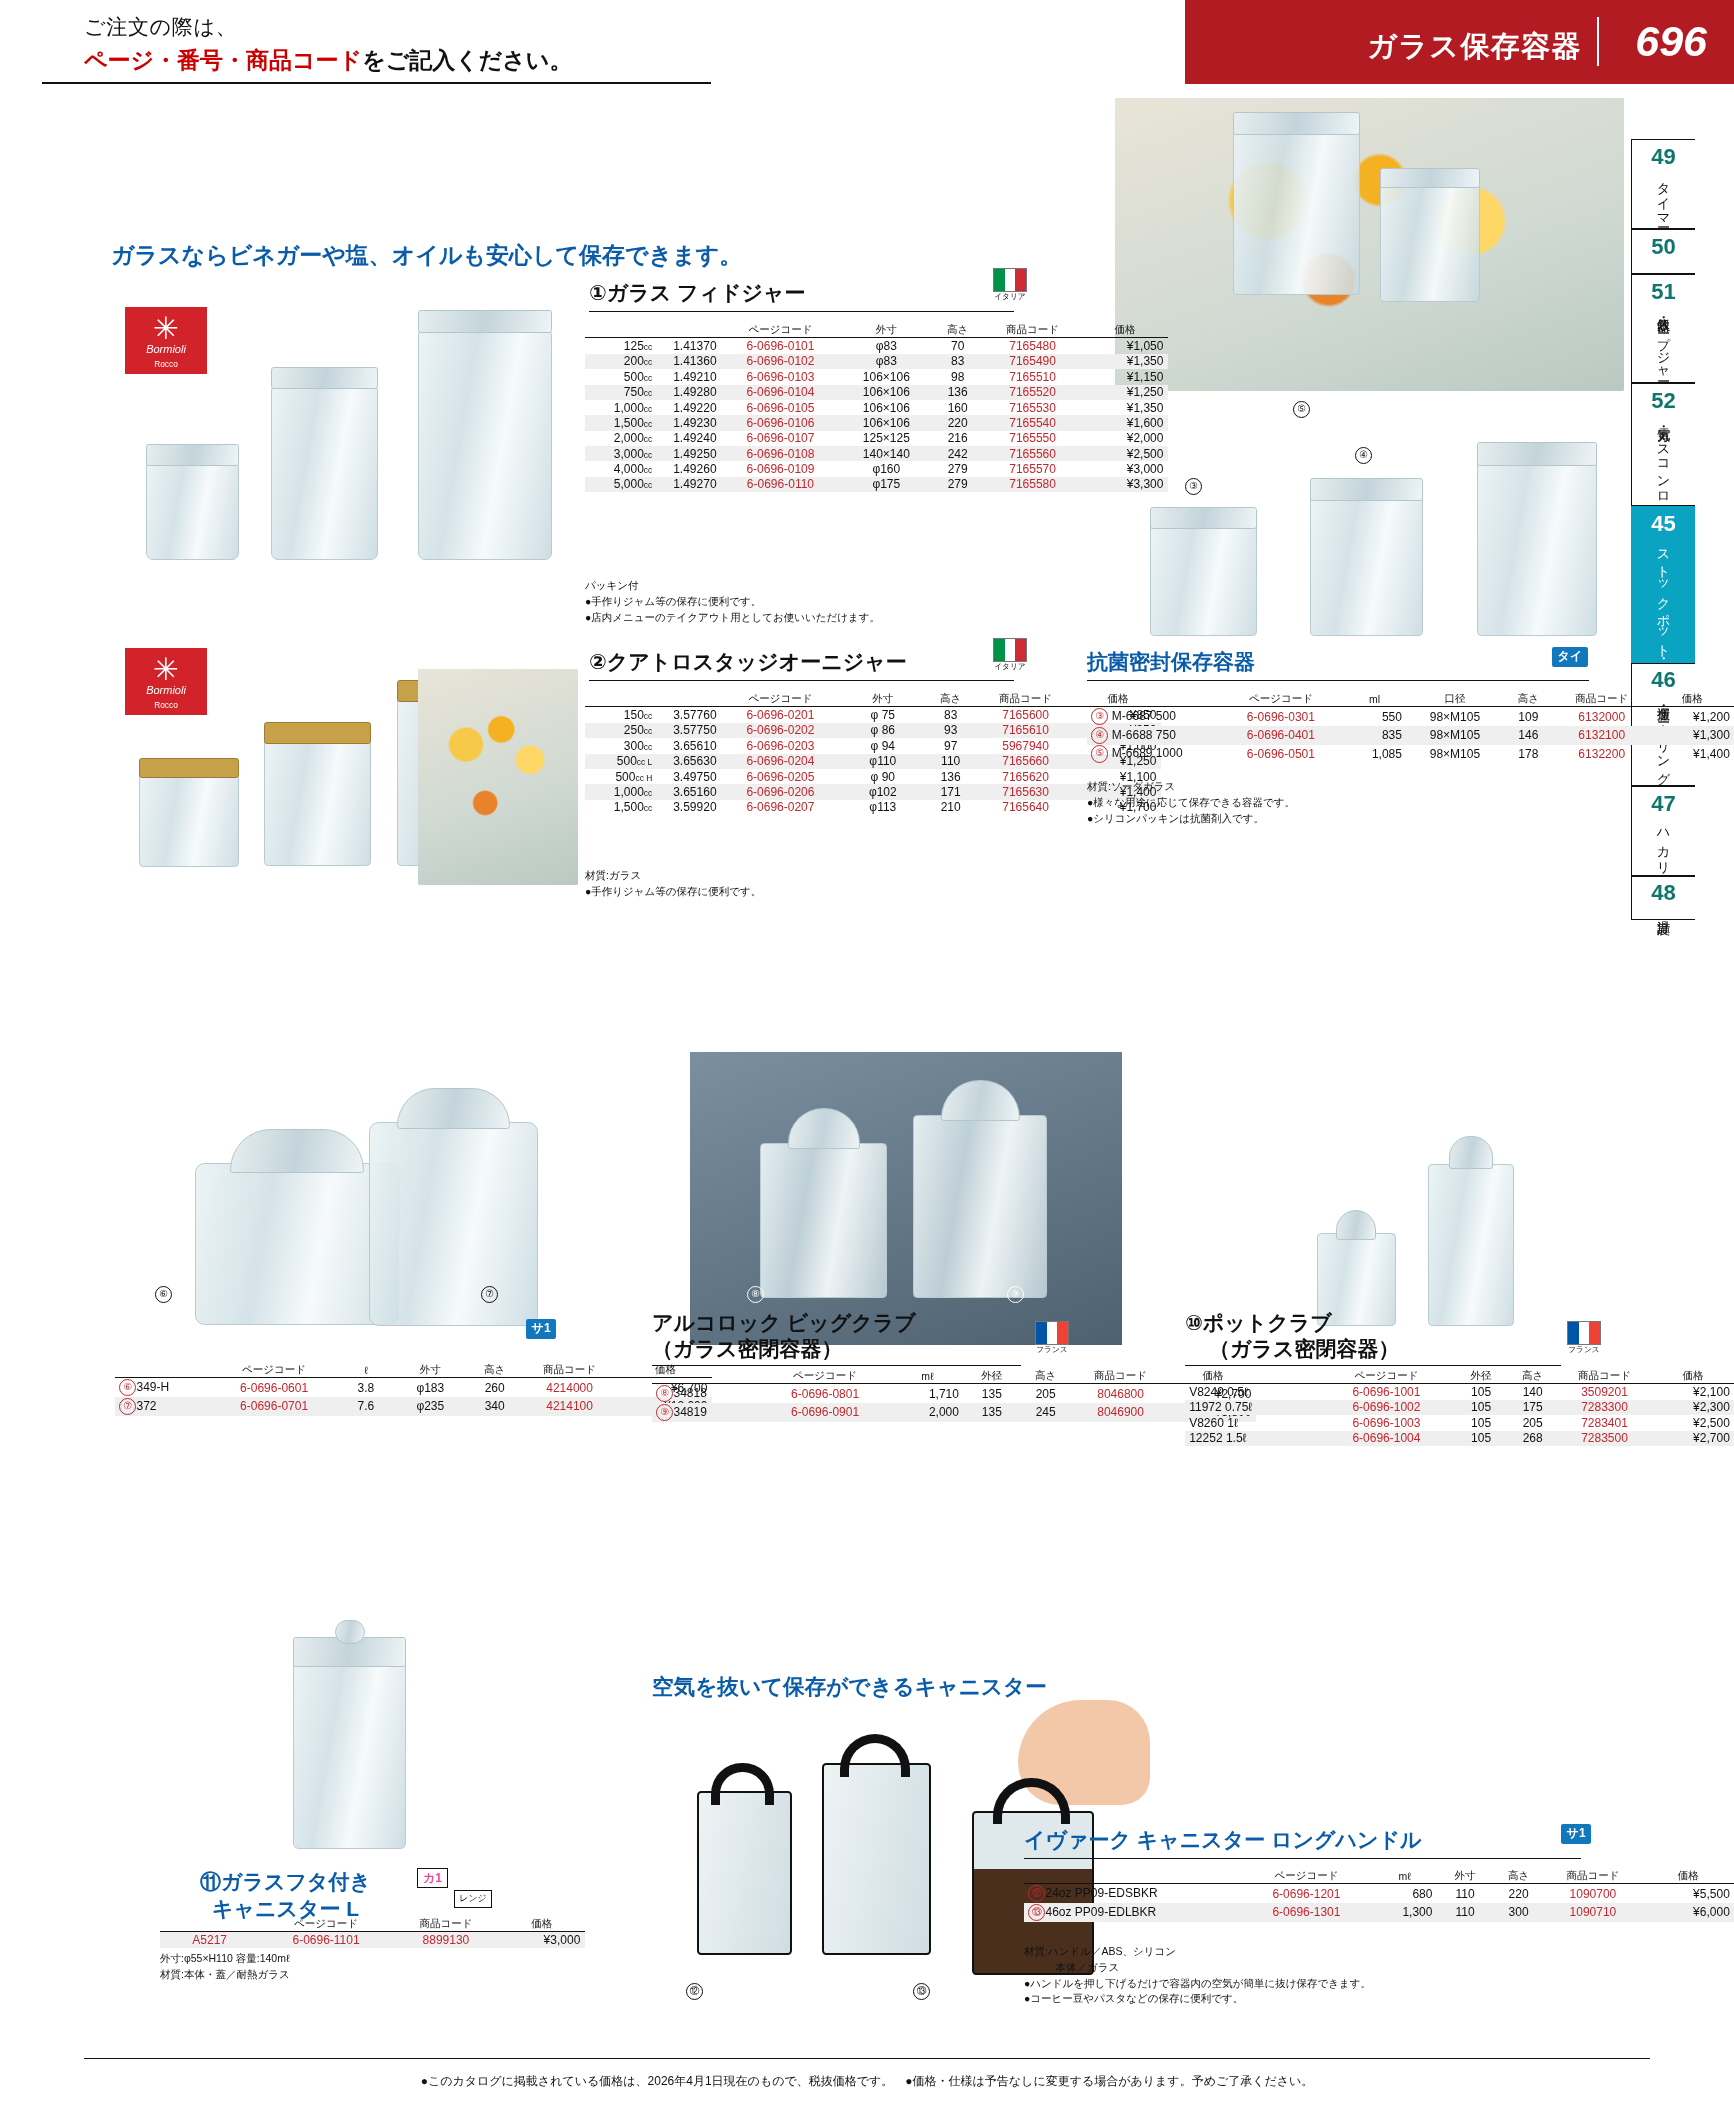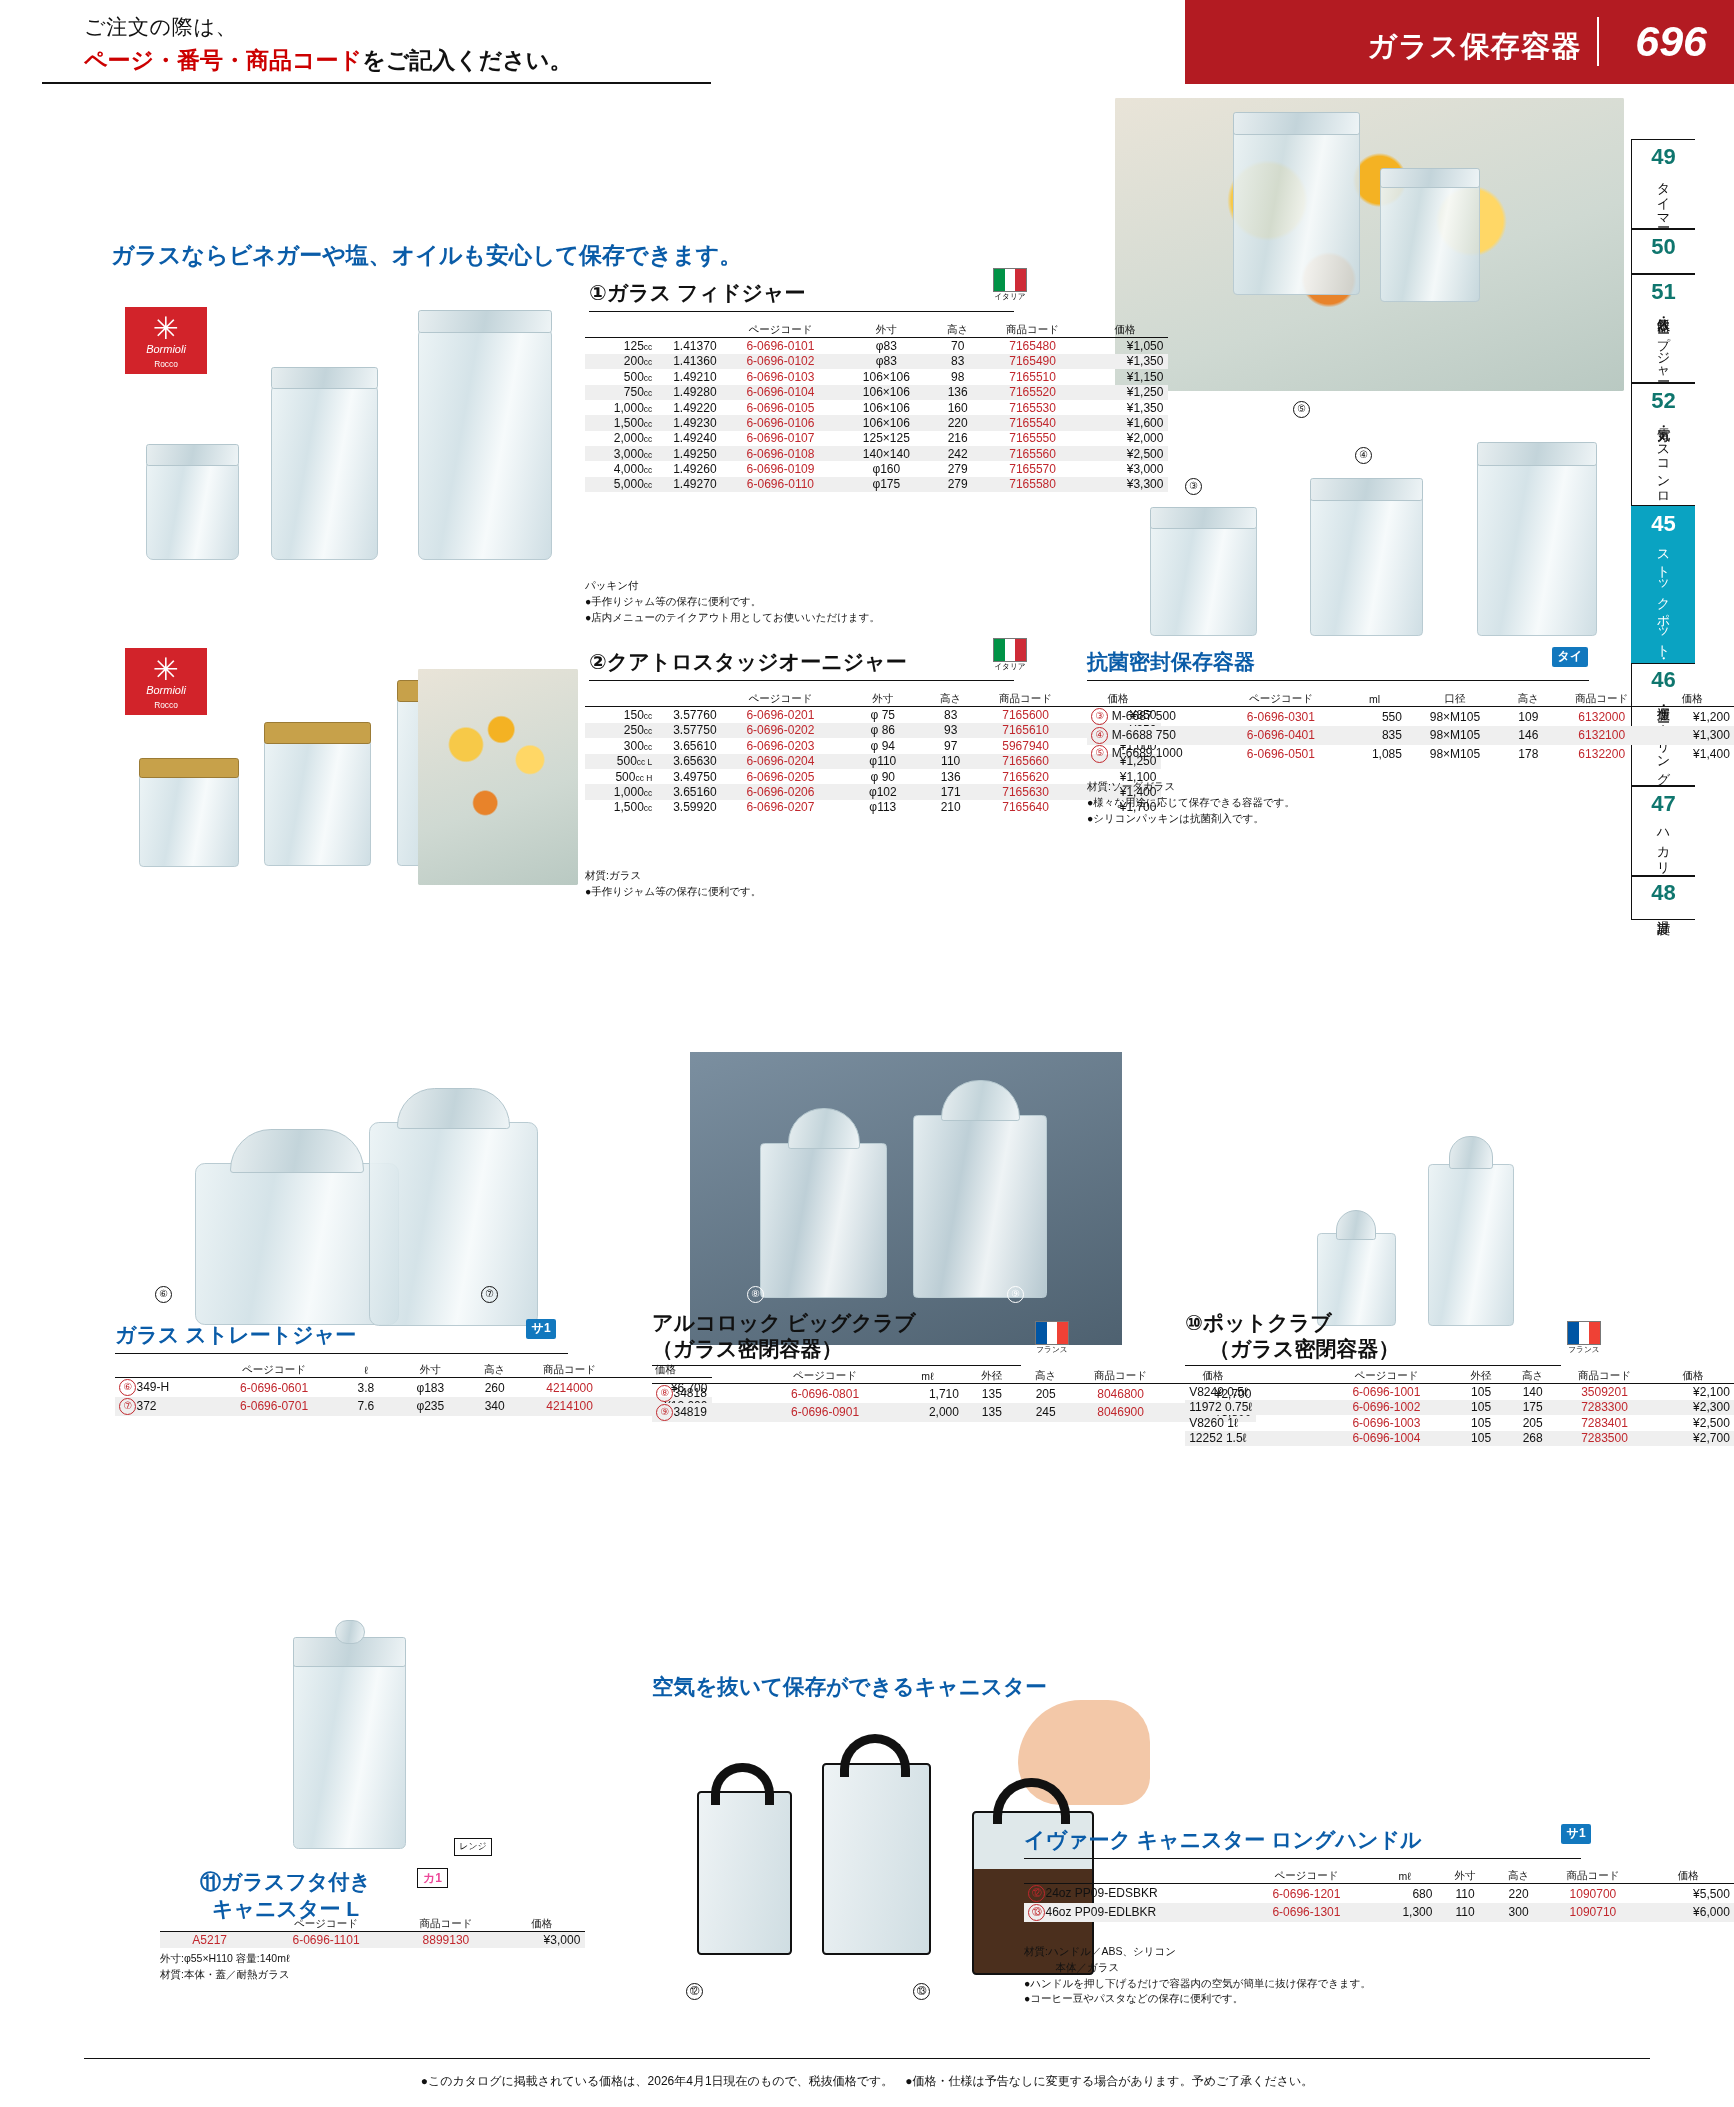--- a/index.html
+++ b/index.html
@@ -518,23 +518,20 @@
   <div style="position:absolute;left:747px;top:1286px;"><span class="circ" style="border-color:#fff;color:#fff;">⑧</span></div>
   <div style="position:absolute;left:1007px;top:1286px;"><span class="circ" style="border-color:#fff;color:#fff;">⑨</span></div>
 
   <div class="photo" style="left:1275px;top:1087px;width:279px;height:258px;">
     <div class="jar" style="left:42px;top:146px;width:77px;height:91px;"></div>
     <div class="lid" style="left:61px;top:123px;width:38px;height:28px;border-radius:21px 21px 2.8px 2.8px;"></div>
     <div class="jar" style="left:153px;top:77px;width:84px;height:160px;"></div>
     <div class="lid" style="left:174px;top:49px;width:42px;height:31px;border-radius:21px 21px 2.8px 2.8px;"></div>
   </div>
 
-  <div style="position:absolute;left:115px;top:1321px;width:453px;">
-    <div class="sec-title blue title-underline" style="padding-bottom:4.2px;">ガラス ストレートジャー</div>
-  </div>
   <div style="position:absolute;left:526px;top:1319px;">
     <span class="badge-blue">サ1</span>
   </div>
 
   <table class="spec" style="position:absolute;left:115px;top:1362px;">
     <thead>
         <tr>
       <th style="width:84px"></th>
       <th style="width:125px">ページコード</th>
       <th style="width:42px">ℓ</th>
@@ -679,21 +676,21 @@
 
   <div style="position:absolute;left:160px;top:1868px;width:251px;text-align:center;">
     <div class="sec-title blue" style="line-height:1.3;">
       <div><span>⑪</span><span>ガラスフタ付き</span></div>
       <div>キャニスター L</div>
     </div>
   </div>
   <div style="position:absolute;left:417px;top:1868px;">
     <span class="badge-sq">カ1</span>
   </div>
-  <div style="position:absolute;left:454px;top:1838px;border:1.4px solid #111;padding:1.4px 4.2px;font-size:9px;color:#111;">
+  <div style="position:absolute;left:454px;top:1890px;border:1.4px solid #111;padding:1.4px 4.2px;font-size:9px;color:#111;">
     <span>レンジ</span>
   </div>
 
   <table class="spec" style="position:absolute;left:160px;top:1916px;">
     <thead>
         <tr>
       <th style="width:91px"></th>
       <th style="width:125px">ページコード</th>
       <th style="width:98px">商品コード</th>
       <th style="width:77px">価格</th>

